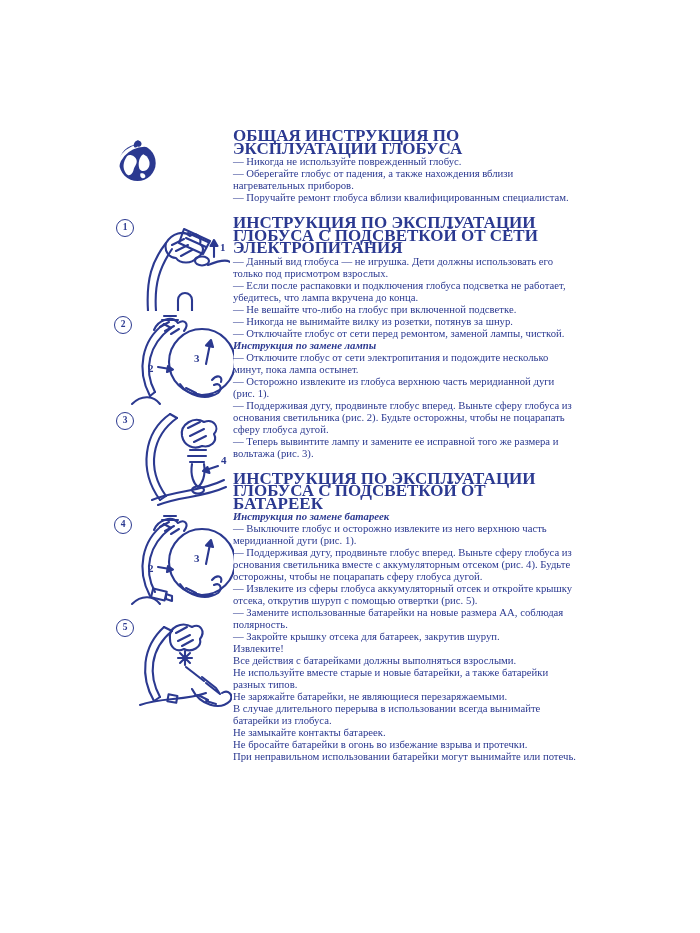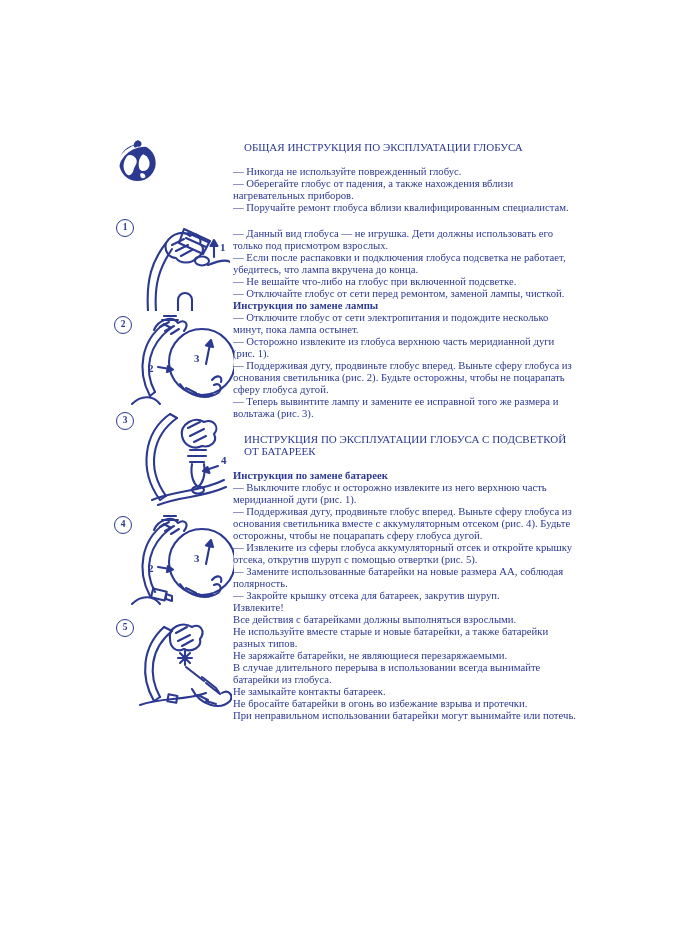--- a/index.html
+++ b/index.html
@@ -14,22 +14,22 @@
   
   .figure{position:absolute;}
   .fig-badge{
     position:absolute;left:4px;top:4px;width:16px;height:16px;border:1.6px solid #2b3990;
     border-radius:50%;display:flex;align-items:center;justify-content:center;
     font-size:9.5px;font-weight:bold;line-height:1;
   }
   .fig-art{position:absolute;left:14px;top:0;}
   
   .text-col{position:absolute;left:233px;top:130px;width:345px;font-size:10.7px;line-height:12px;}
-  .text-col h2{font-size:11px;line-height:12.5px;font-weight:normal;margin:11px;}
-  .text-col h3{font-size:10.7px;line-height:12px;font-weight:bold;margin:0;}
+  .text-col h2{font-size:17px;line-height:12.5px;font-weight:bold;margin:0;}
+  .text-col h3{font-size:10.7px;line-height:12px;font-weight:bold;margin:0;font-style:italic;}
   .text-col p{margin:0;}
   .sect-gap{margin-top:14px;}
   svg text{font-family:"Liberation Serif", serif;font-weight:bold;fill:#2b3990;}
 </style>
 </head>
 <body>
 
 <div class="page">
 
   <div class="logo">
@@ -150,23 +150,25 @@
   <main class="text-col">
 
     <section>
       <h2>ОБЩАЯ ИНСТРУКЦИЯ ПО ЭКСПЛУАТАЦИИ ГЛОБУСА</h2>
       <p>— Никогда не используйте поврежденный глобус.</p>
       <p>— Оберегайте глобус от падения, а также нахождения вблизи нагревательных приборов.</p>
       <p>— Поручайте ремонт глобуса вблизи квалифицированным специалистам.</p>
     </section>
 
     <section class="sect-gap">
+      <h2>ИНСТРУКЦИЯ ПО ЭКСПЛУАТАЦИИ ГЛОБУСА С ПОДСВЕТКОЙ ОТ СЕТИ ЭЛЕКТРОПИТАНИЯ</h2>
       <p>— Данный вид глобуса — не игрушка. Дети должны использовать его только под присмотром взрослых.</p>
       <p>— Если после распаковки и подключения глобуса подсветка не работает, убедитесь, что лампа вкручена до конца.</p>
       <p>— Не вешайте что-либо на глобус при включенной подсветке.</p>
+      <p>— Никогда не вынимайте вилку из розетки, потянув за шнур.</p>
       <p>— Отключайте глобус от сети перед ремонтом, заменой лампы, чисткой.</p>
       <h3>Инструкция по замене лампы</h3>
       <p>— Отключите глобус от сети электропитания и подождите несколько минут, пока лампа остынет.</p>
       <p>— Осторожно извлеките из глобуса верхнюю часть меридианной дуги (рис. 1).</p>
       <p>— Поддерживая дугу, продвиньте глобус вперед. Выньте сферу глобуса из основания светильника (рис. 2). Будьте осторожны, чтобы не поцарапать сферу глобуса дугой.</p>
       <p>— Теперь вывинтите лампу и замените ее исправной того же размера и вольтажа (рис. 3).</p>
     </section>
 
     <section class="sect-gap">
       <h2>ИНСТРУКЦИЯ ПО ЭКСПЛУАТАЦИИ ГЛОБУСА С ПОДСВЕТКОЙ ОТ БАТАРЕЕК</h2>

